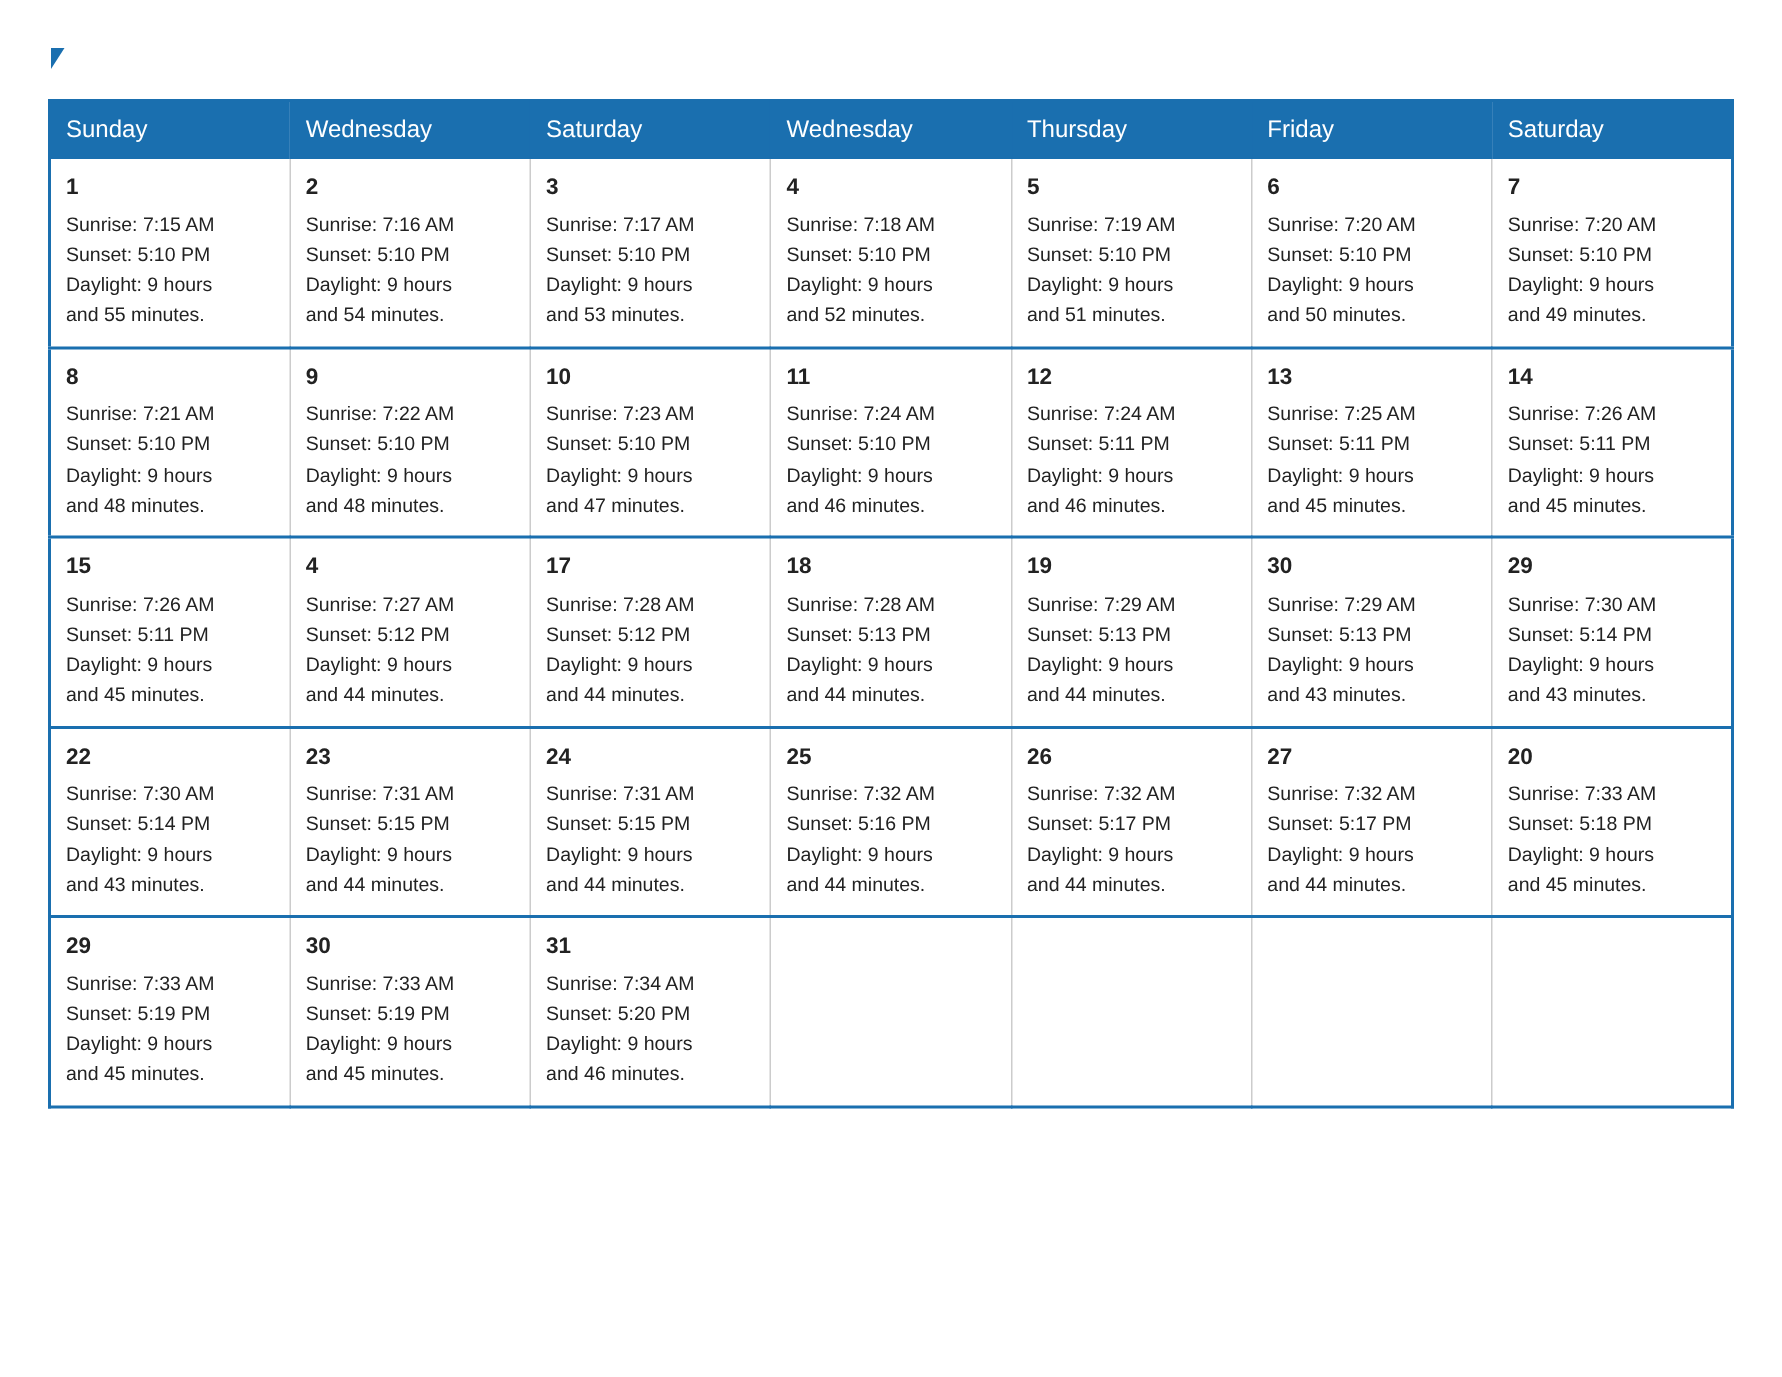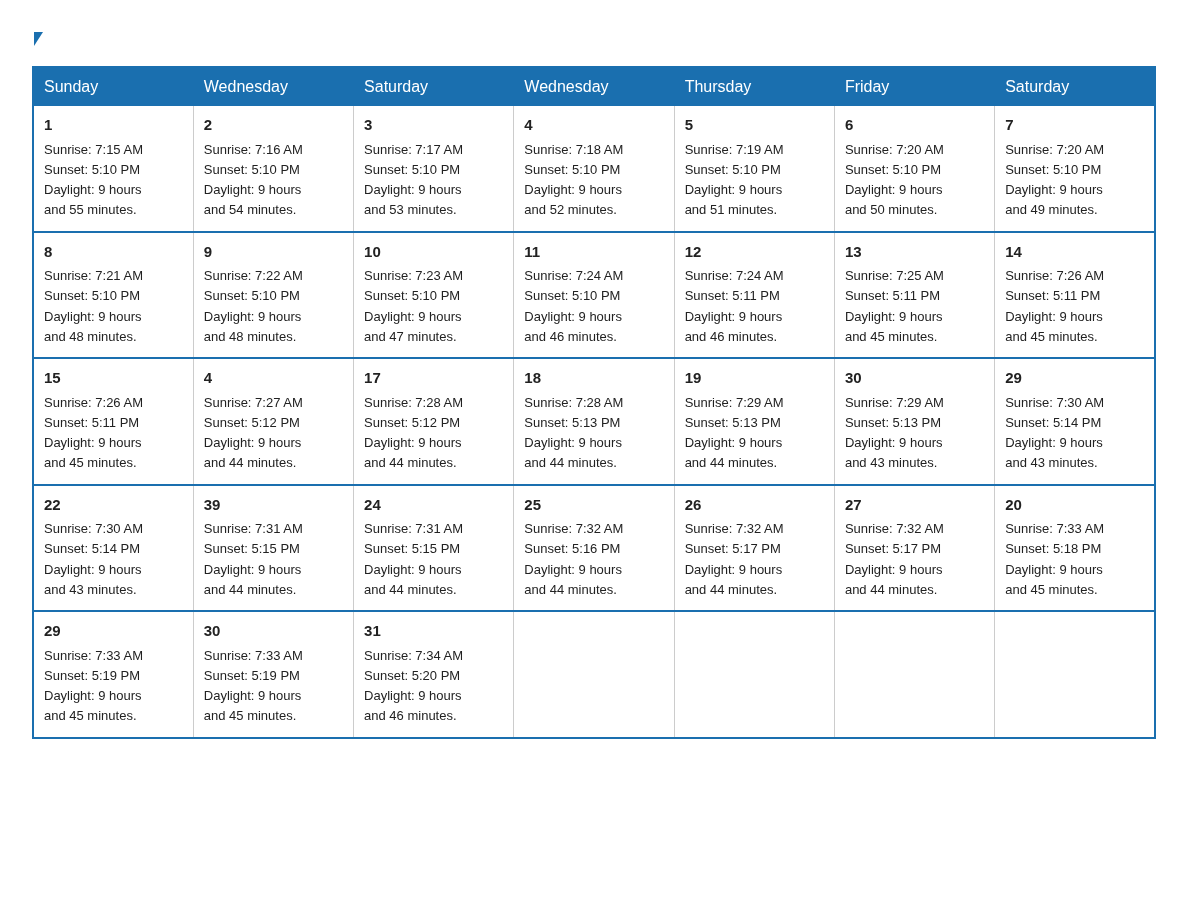--- a/index.html
+++ b/index.html
@@ -236,21 +236,21 @@
         <span class="day-number">29</span>
         <span class="day-info">Sunrise: 7:30 AM<br>Sunset: 5:14 PM<br>Daylight: 9 hours<br>and 43 minutes.</span>
       </td>
       </tr>
       <tr>
         <td>
         <span class="day-number">22</span>
         <span class="day-info">Sunrise: 7:30 AM<br>Sunset: 5:14 PM<br>Daylight: 9 hours<br>and 43 minutes.</span>
       </td>
         <td>
-        <span class="day-number">39</span>
+        <span class="day-number">23</span>
         <span class="day-info">Sunrise: 7:31 AM<br>Sunset: 5:15 PM<br>Daylight: 9 hours<br>and 44 minutes.</span>
       </td>
         <td>
         <span class="day-number">24</span>
         <span class="day-info">Sunrise: 7:31 AM<br>Sunset: 5:15 PM<br>Daylight: 9 hours<br>and 44 minutes.</span>
       </td>
         <td>
         <span class="day-number">25</span>
         <span class="day-info">Sunrise: 7:32 AM<br>Sunset: 5:16 PM<br>Daylight: 9 hours<br>and 44 minutes.</span>
       </td>

